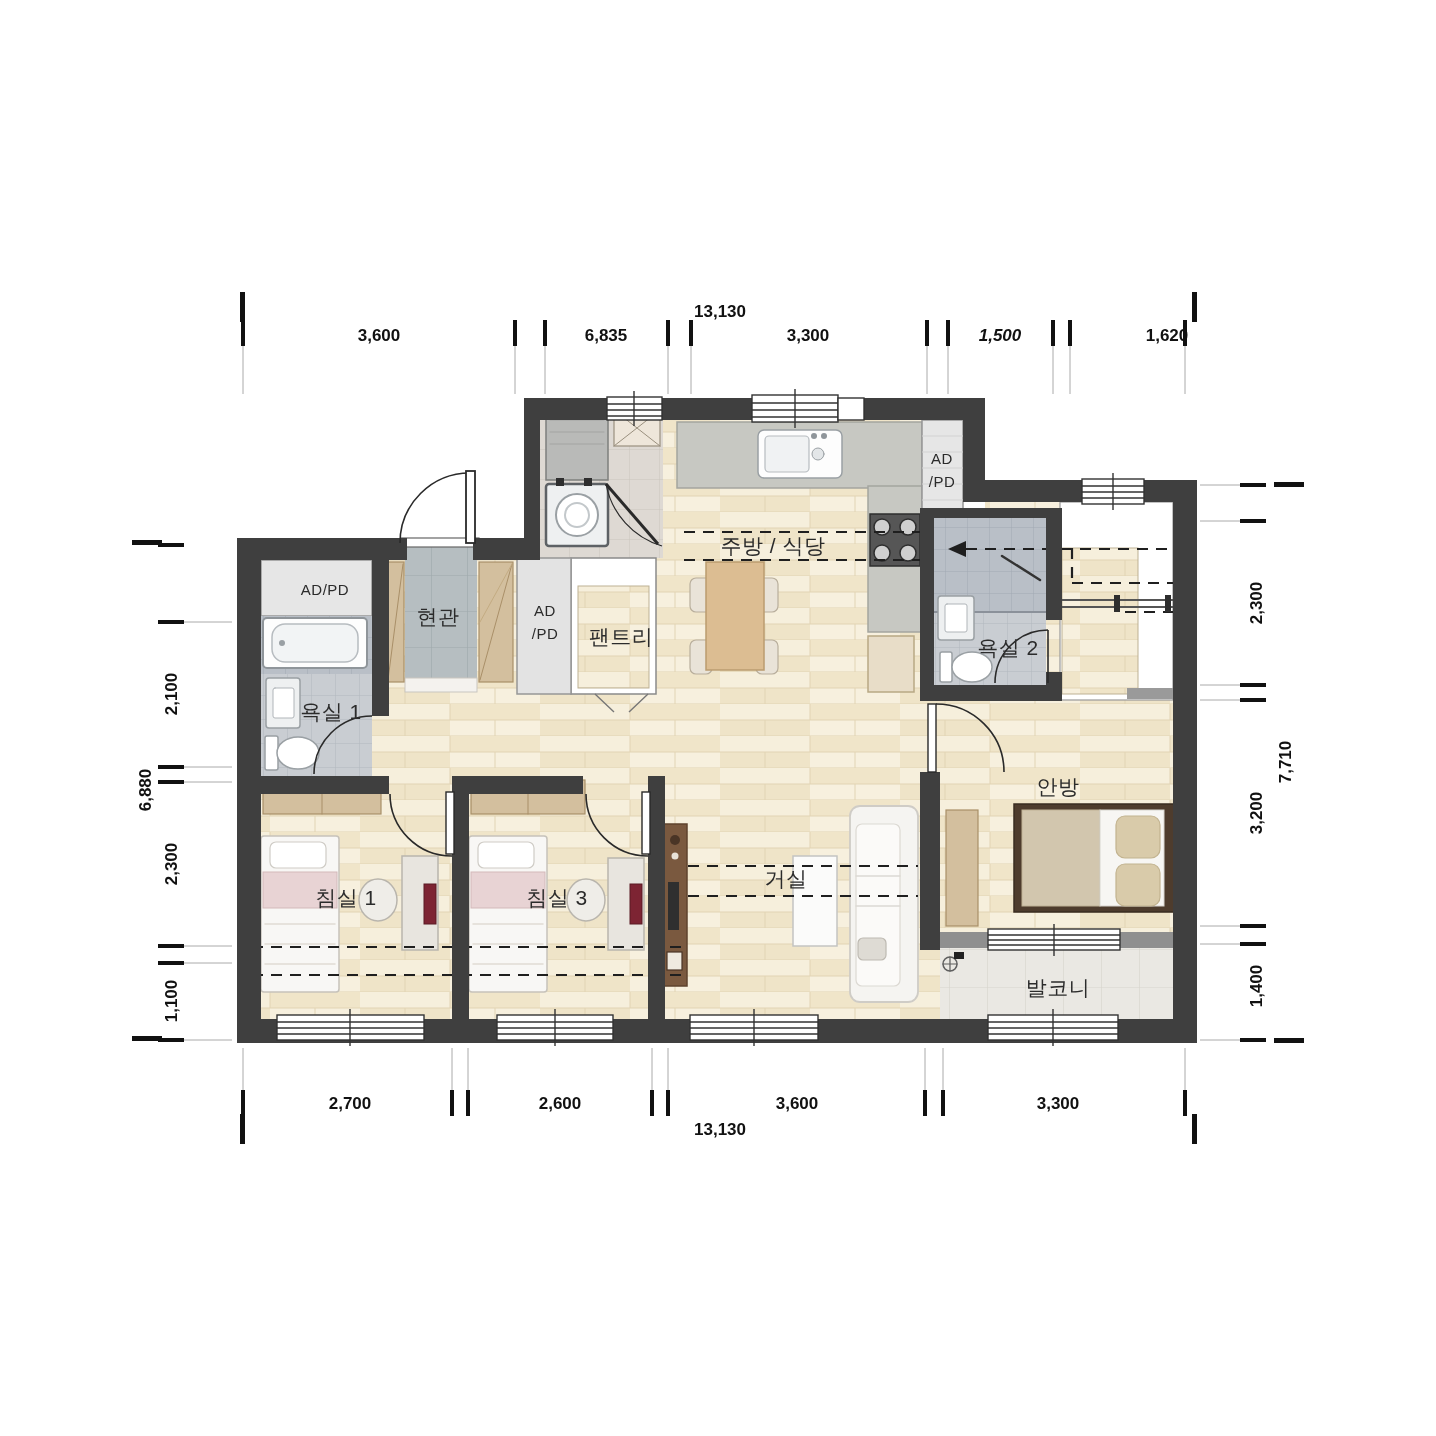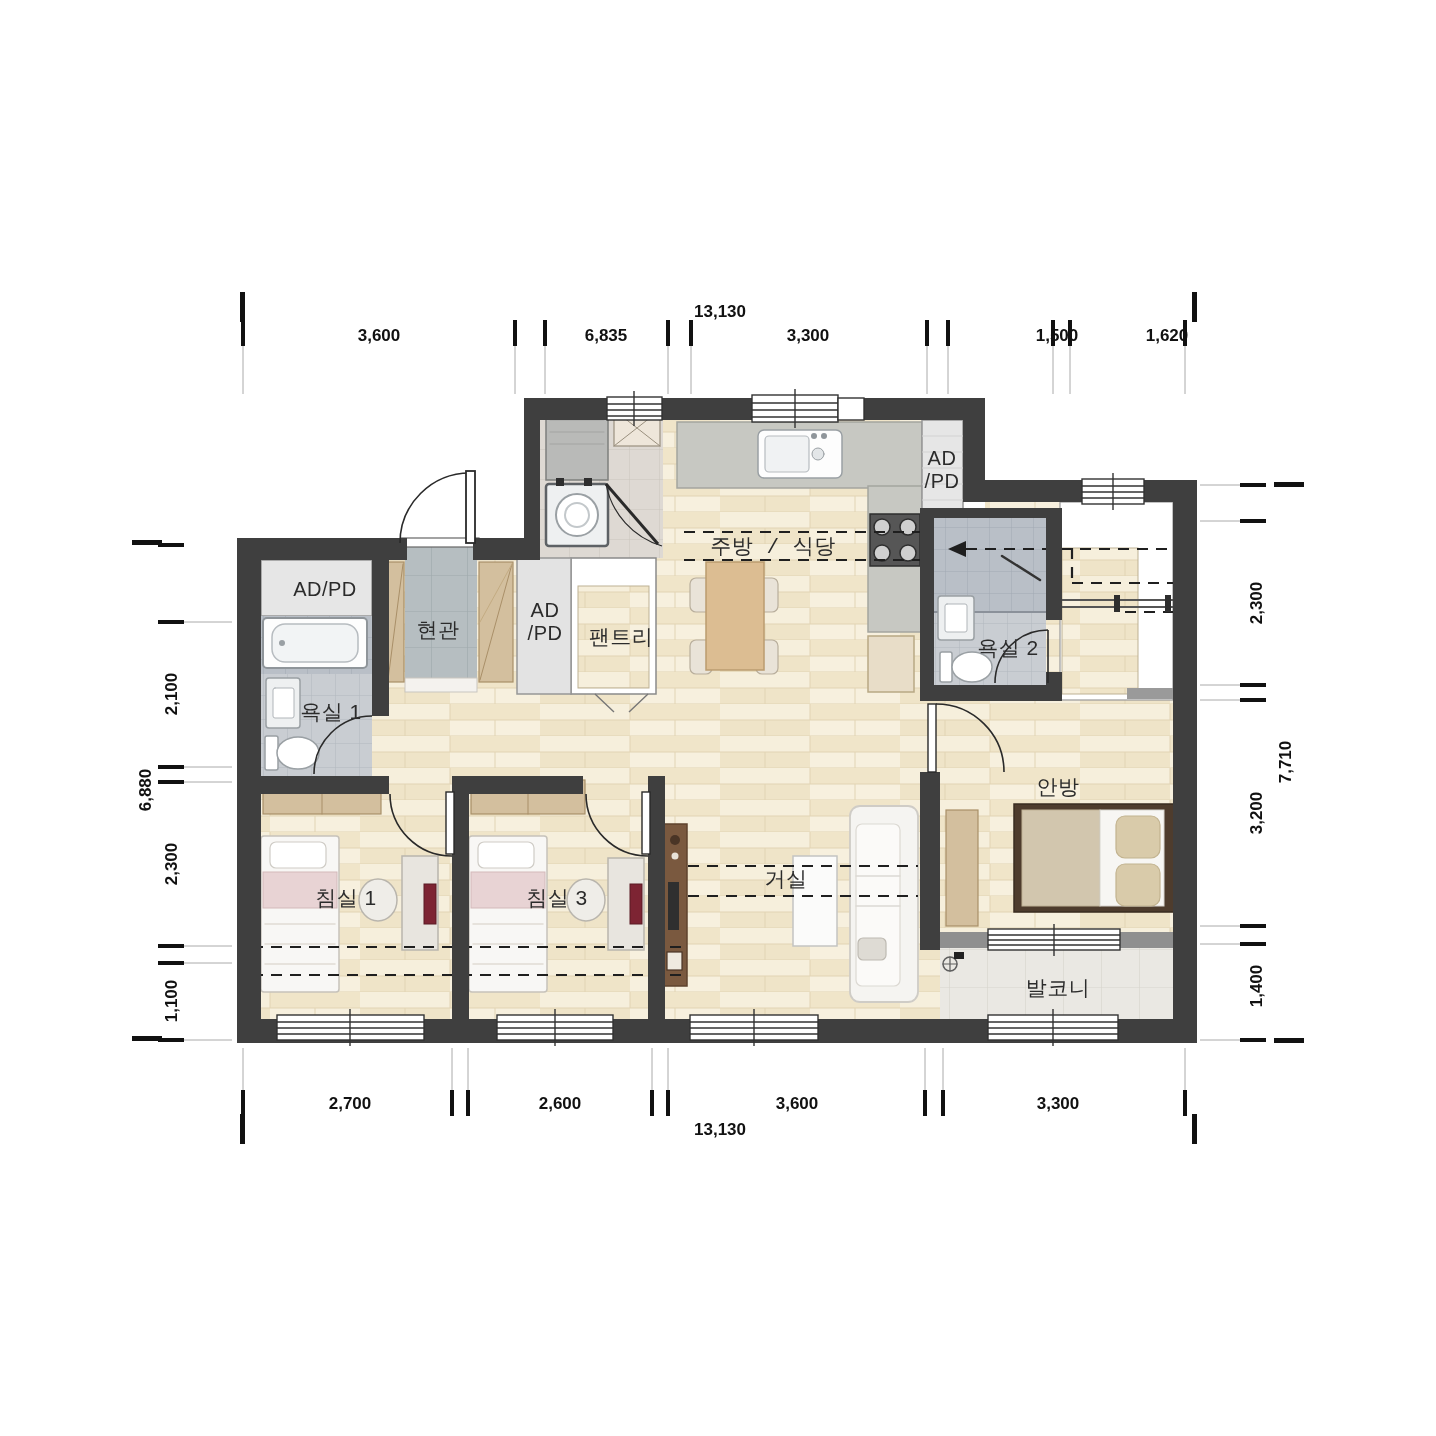--- a/index.html
+++ b/index.html
@@ -1,21 +1,21 @@
 <!DOCTYPE html>
 <html><head>
 <meta charset="utf-8">
 <style>
   html,body{margin:0;padding:0;background:#ffffff;}
   #canvas{position:relative;width:1436px;height:1436px;background:#ffffff;overflow:hidden;
           font-family:"Liberation Sans","DejaVu Sans",sans-serif;padding-left:28px;}
   #plan-svg{position:absolute;left:0;top:0;}
   .lbl{position:absolute;transform:translate(-50%,-50%);color:#2b2b2b;font-size:21px;
        font-weight:500;white-space:nowrap;letter-spacing:0.5px;}
-  .lbl.small{font-size:20px;}
+  .lbl.small{font-size:15px;}
   .lbl.two{text-align:center;line-height:23px;}
   .dim{position:absolute;transform:translate(-50%,-50%);color:#111111;font-size:17px;
        font-weight:700;white-space:nowrap;}
   .dim.rot{transform:translate(-50%,-50%) rotate(-90deg);}
   .dim.total{font-size:17px;}
 </style>
 </head>
 <body>
 
 <div id="canvas">
@@ -431,48 +431,48 @@
     </g>
   </g>
 </svg>
 
 <div style="position:absolute;left:0;top:0;width:100%;height:100%;pointer-events:none;">
 
   <div class="dim total" style="left:720px;top:312px;">13,130</div>
   <div class="dim" style="left:379px;top:336px;">3,600</div>
   <div class="dim" style="left:606px;top:336px;">6,835</div>
   <div class="dim" style="left:808px;top:336px;">3,300</div>
-  <div class="dim" style="left:1057px;top:336px;">1,500</div>
+  <div class="dim" style="left:1000px;top:336px;font-style:italic;">1,500</div>
   <div class="dim" style="left:1127px;top:336px;margin-left:40px;">1,620</div>
 
   <div class="dim" style="left:350px;top:1104px;">2,700</div>
   <div class="dim" style="left:560px;top:1104px;">2,600</div>
   <div class="dim" style="left:797px;top:1104px;">3,600</div>
   <div class="dim" style="left:1058px;top:1104px;">3,300</div>
   <div class="dim total" style="left:720px;top:1130px;">13,130</div>
 
   <div class="dim rot" style="left:172px;top:694px;">2,100</div>
   <div class="dim rot" style="left:172px;top:864px;">2,300</div>
   <div class="dim rot" style="left:172px;top:1001px;">1,100</div>
   <div class="dim rot total" style="left:146px;top:790px;">6,880</div>
 
   <div class="dim rot" style="left:1257px;top:603px;">2,300</div>
   <div class="dim rot" style="left:1257px;top:813px;">3,200</div>
   <div class="dim rot" style="left:1257px;top:986px;">1,400</div>
   <div class="dim rot total" style="left:1286px;top:762px;">7,710</div>
 
   <div class="lbl small" style="left:325px;top:589px;">AD/PD</div>
   <div class="lbl" style="left:331px;top:712px;">욕실 1</div>
-  <div class="lbl" style="left:438px;top:617px;margin-top:13px;">현관</div>
+  <div class="lbl" style="left:438px;top:617px;">현관</div>
   <div class="lbl small two" style="left:545px;top:622px;">
         <div>AD</div>
         <div>/PD</div>
       </div>
   <div class="lbl" style="left:621px;top:637px;">팬트리</div>
-  <div class="lbl" style="left:773px;top:546px;font-family:Liberation Mono, monospace;">주방 / 식당</div>
+  <div class="lbl" style="left:773px;top:546px;">주방 / 식당</div>
   <div class="lbl small two" style="left:942px;top:470px;">
         <div>AD</div>
         <div>/PD</div>
       </div>
   <div class="lbl" style="left:1008px;top:648px;">욕실 2</div>
   <div class="lbl" style="left:346px;top:898px;">침실 1</div>
   <div class="lbl" style="left:557px;top:898px;">침실 3</div>
   <div class="lbl" style="left:786px;top:879px;">거실</div>
   <div class="lbl" style="left:1058px;top:787px;">안방</div>
   <div class="lbl" style="left:1058px;top:988px;">발코니</div>

